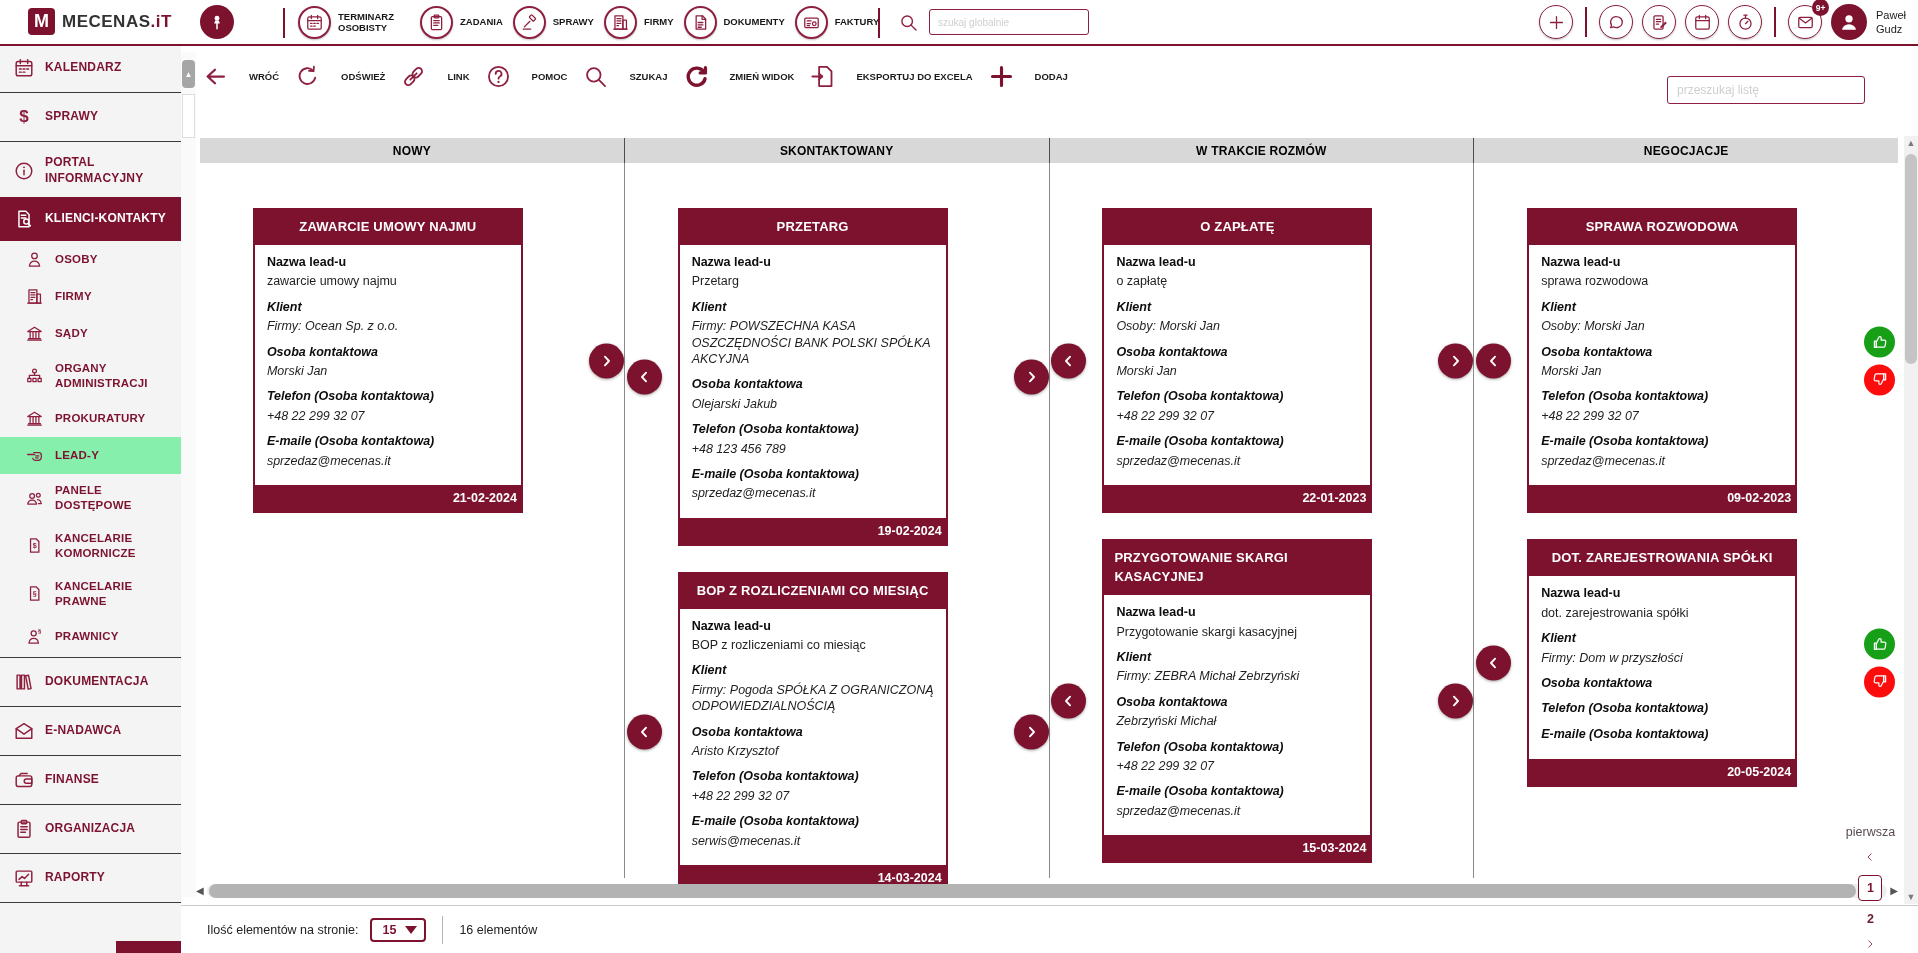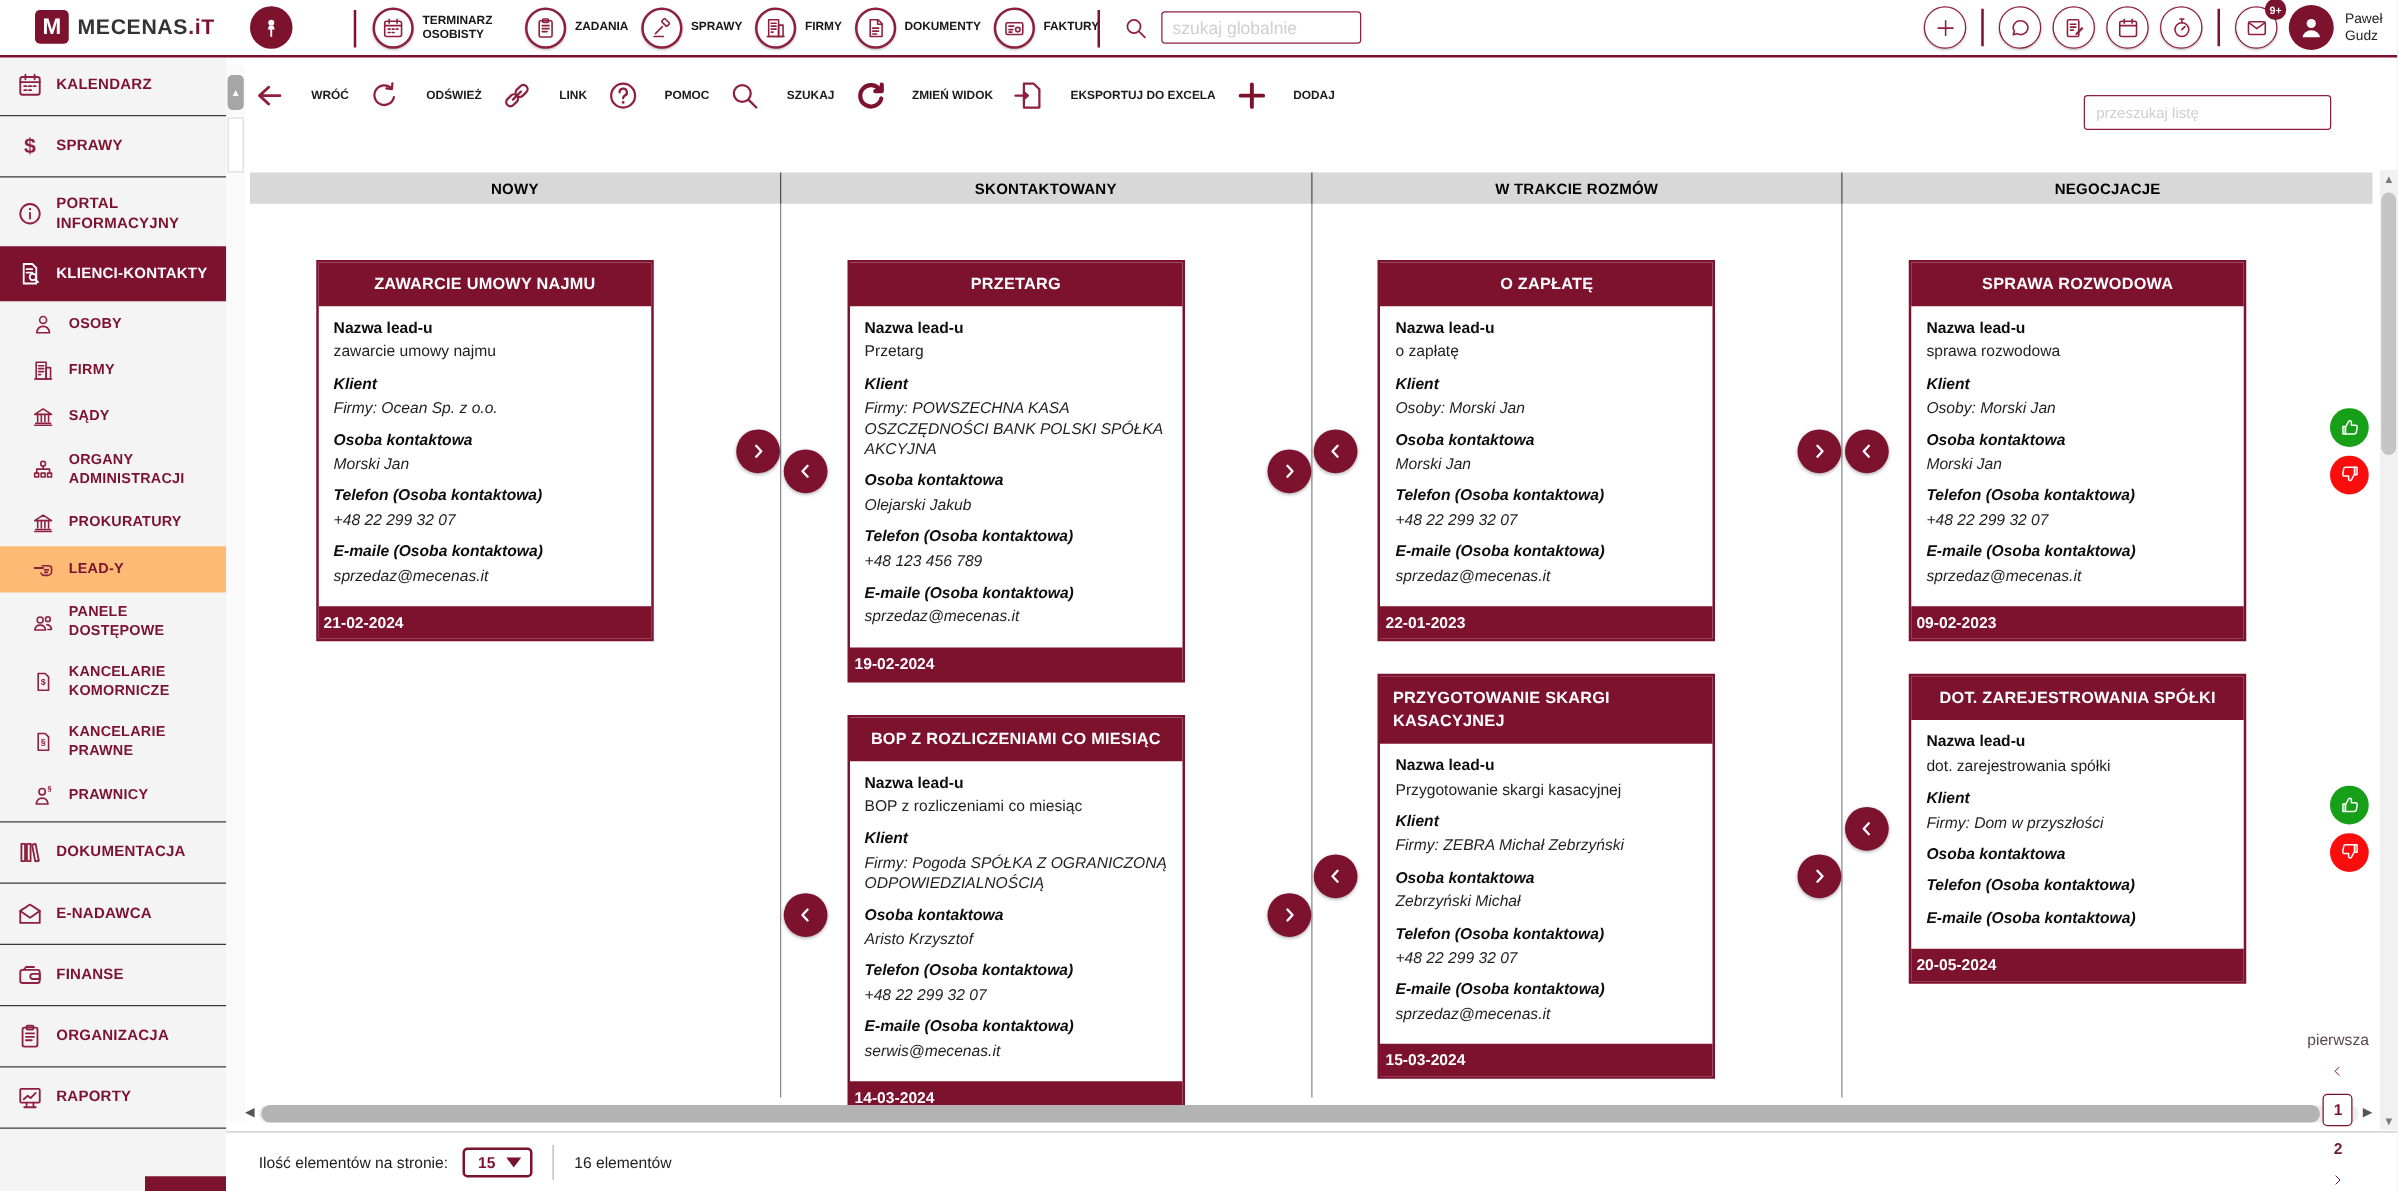--- a/index.html
+++ b/index.html
@@ -29,21 +29,21 @@
   .nav-circle { width:33px; height:33px; border-radius:50%; border:2px solid var(--maroon2);
                 color:var(--maroon2); display:flex; align-items:center; justify-content:center; background:#fff;
                 box-shadow:0 1px 2px rgba(0,0,0,.25); }
   .nav-circle svg { width:19px; height:19px; }
   .nav-label { font-size:9.5px; font-weight:bold; color:#171717; text-transform:uppercase;
                line-height:1.2; max-width:72px; text-align:left; }
   .searchwrap { position:absolute; left:898px; top:9px; display:flex; align-items:center; gap:10px; }
   .searchwrap .icon { color:var(--maroon2); }
   .searchwrap .icon svg { width:21px; height:21px; }
   .global-search { width:160px; height:26px; border:1.7px solid var(--maroon2); border-radius:3px;
-                   font-size:14px; padding:0 8px; color:#333; outline:none; font-family:inherit; }
+                   font-size:10px; padding:0 8px; color:#333; outline:none; font-family:inherit; }
   .global-search::placeholder { color:#cfcfcf; }
   .rightgroup { position:absolute; right:12px; top:0; height:44px; display:flex; align-items:center; gap:9px; }
   .circ-btn { position:relative; width:34px; height:34px; border-radius:50%; border:1.8px solid var(--maroon2);
               background:#fff; color:var(--maroon2); display:flex; align-items:center; justify-content:center;
               cursor:pointer; box-shadow:0 1px 2px rgba(0,0,0,.25); }
   .circ-btn svg { width:19px; height:19px; }
   .rg-div { width:2px; height:30px; background:var(--maroon); margin:0 3px; }
   .badge { position:absolute; top:-7px; right:-8px; min-width:17px; height:17px; border-radius:9px;
            background:var(--maroon); color:#fff; font-size:8.5px; font-weight:bold;
            display:flex; align-items:center; justify-content:center; padding:0 3px; }
@@ -57,21 +57,21 @@
   .side-item { display:flex; align-items:center; gap:9px; padding:11px 6px 11px 12px; cursor:pointer; }
   .side-item .icon { width:24px; color:var(--maroon2); flex:none; }
   .side-item .icon svg { width:22px; height:22px; }
   .side-item .icon-char { width:24px; height:22px; color:var(--maroon2); font-size:17px; flex:none; }
   .side-label { font-size:12px; font-weight:bold; color:#7c1230; text-transform:uppercase; line-height:1.3; letter-spacing:.2px; }
   .side-item.sub { padding:9px 4px 9px 22px; }
   .side-item.sub .icon svg { width:19px; height:19px; }
   .side-item.sub .side-label { font-size:11.5px; }
   .side-item.active { background:var(--maroon); }
   .side-item.active .side-label, .side-item.active .icon, .side-item.active .icon-char { color:#fff; }
-  .side-item.selected { background:#fdba74; }
+  .side-item.selected { background:#86efac; }
   .side-sep { height:1px; background:#3a3a3a; margin:2px 0; }
   .side-partial { position:absolute; bottom:0; left:116px; width:65px; height:12px; background:var(--maroon); }
 
   
   .content { position:absolute; left:181px; top:46px; width:1737px; height:907px; background:#fff; }
 
   .vscroll-left { position:absolute; left:0; top:6px; width:15px; height:845px; background:#fafafa; }
   .vscroll-left .sc-btn { position:absolute; left:1px; top:8px; width:13px; height:28px; background:#a6a6a6;
       border-radius:4px; color:#fff; font-size:8px; display:flex; align-items:center; justify-content:center; border:none; cursor:pointer;}
   .vscroll-left .sc-thumb { position:absolute; left:1px; top:42px; width:13px; height:44px; background:#fff; border:1px solid #ddd; }
@@ -96,21 +96,21 @@
   .col { flex:1; position:relative; border-right:1px solid #8a8a8a; display:flex; flex-direction:column; align-items:center; padding-top:45px; overflow:visible; }
   .col:last-child { border-right:none; }
   .card-row { position:relative; width:318px; margin-bottom:26px; }
   .card { width:270px; border:2px solid var(--maroon); background:#fff; cursor:grab; }
   .card-title { background:var(--maroon); color:#fff; font-size:13px; font-weight:bold; text-align:center;
                 padding:8px 10px; line-height:1.45; letter-spacing:.2px; }
   .card-body { padding:10px 12px 16px; }
   .field + .field { margin-top:10px;font-style:italic; }
   .f-label { font-size:12.5px; font-weight:bold; color:#0d0d0d; line-height:1.25; }
   .f-value { font-size:12.5px; color:#1f1f1f; margin-top:3px; line-height:1.3; }
-  .card-date { background:var(--maroon); color:#fff; font-size:12.5px; font-weight:bold; text-align:left; padding:6px 4px; }
+  .card-date { background:var(--maroon); color:#fff; font-size:12.5px; font-weight:bold; text-align:right; padding:6px 4px; }
   .nav-arrow { position:absolute; top:50%; transform:translateY(-50%); width:35px; height:35px; border-radius:50%;
                background:var(--maroon); color:#fff; border:none; display:flex; align-items:center; justify-content:center;
                cursor:pointer; box-shadow:0 1px 3px rgba(0,0,0,.35); }
   .nav-arrow svg { width:15px; height:15px; }
   .nav-arrow.left { left:-51px; }
   .nav-arrow.right { right:-53px; }
   .thumbs { position:absolute; right:-50px; top:50%; transform:translateY(-50%); display:flex; flex-direction:column; gap:7px; }
   .thumb { width:31px; height:31px; border-radius:50%; border:none; display:flex; align-items:center; justify-content:center;
            color:#fff; cursor:pointer; }
   .thumb svg { width:18px; height:18px; }

